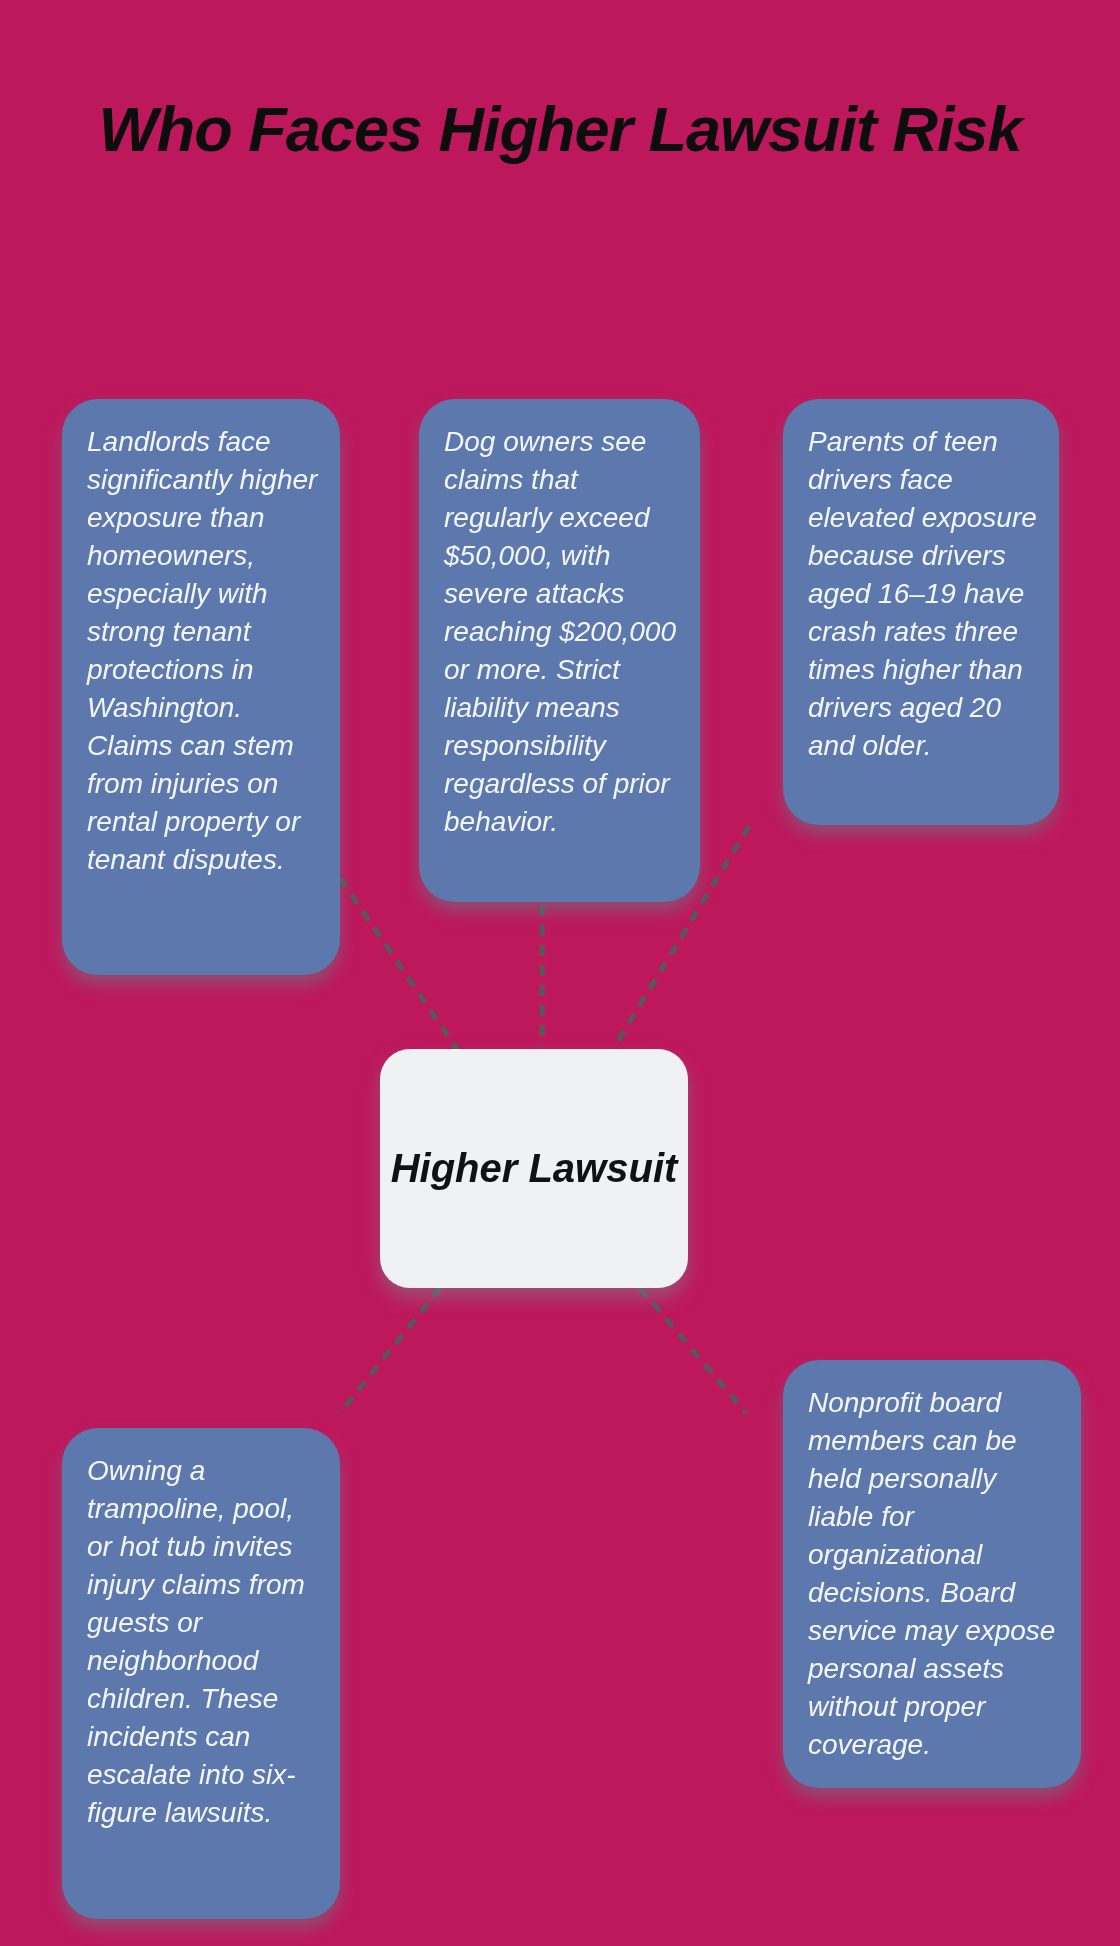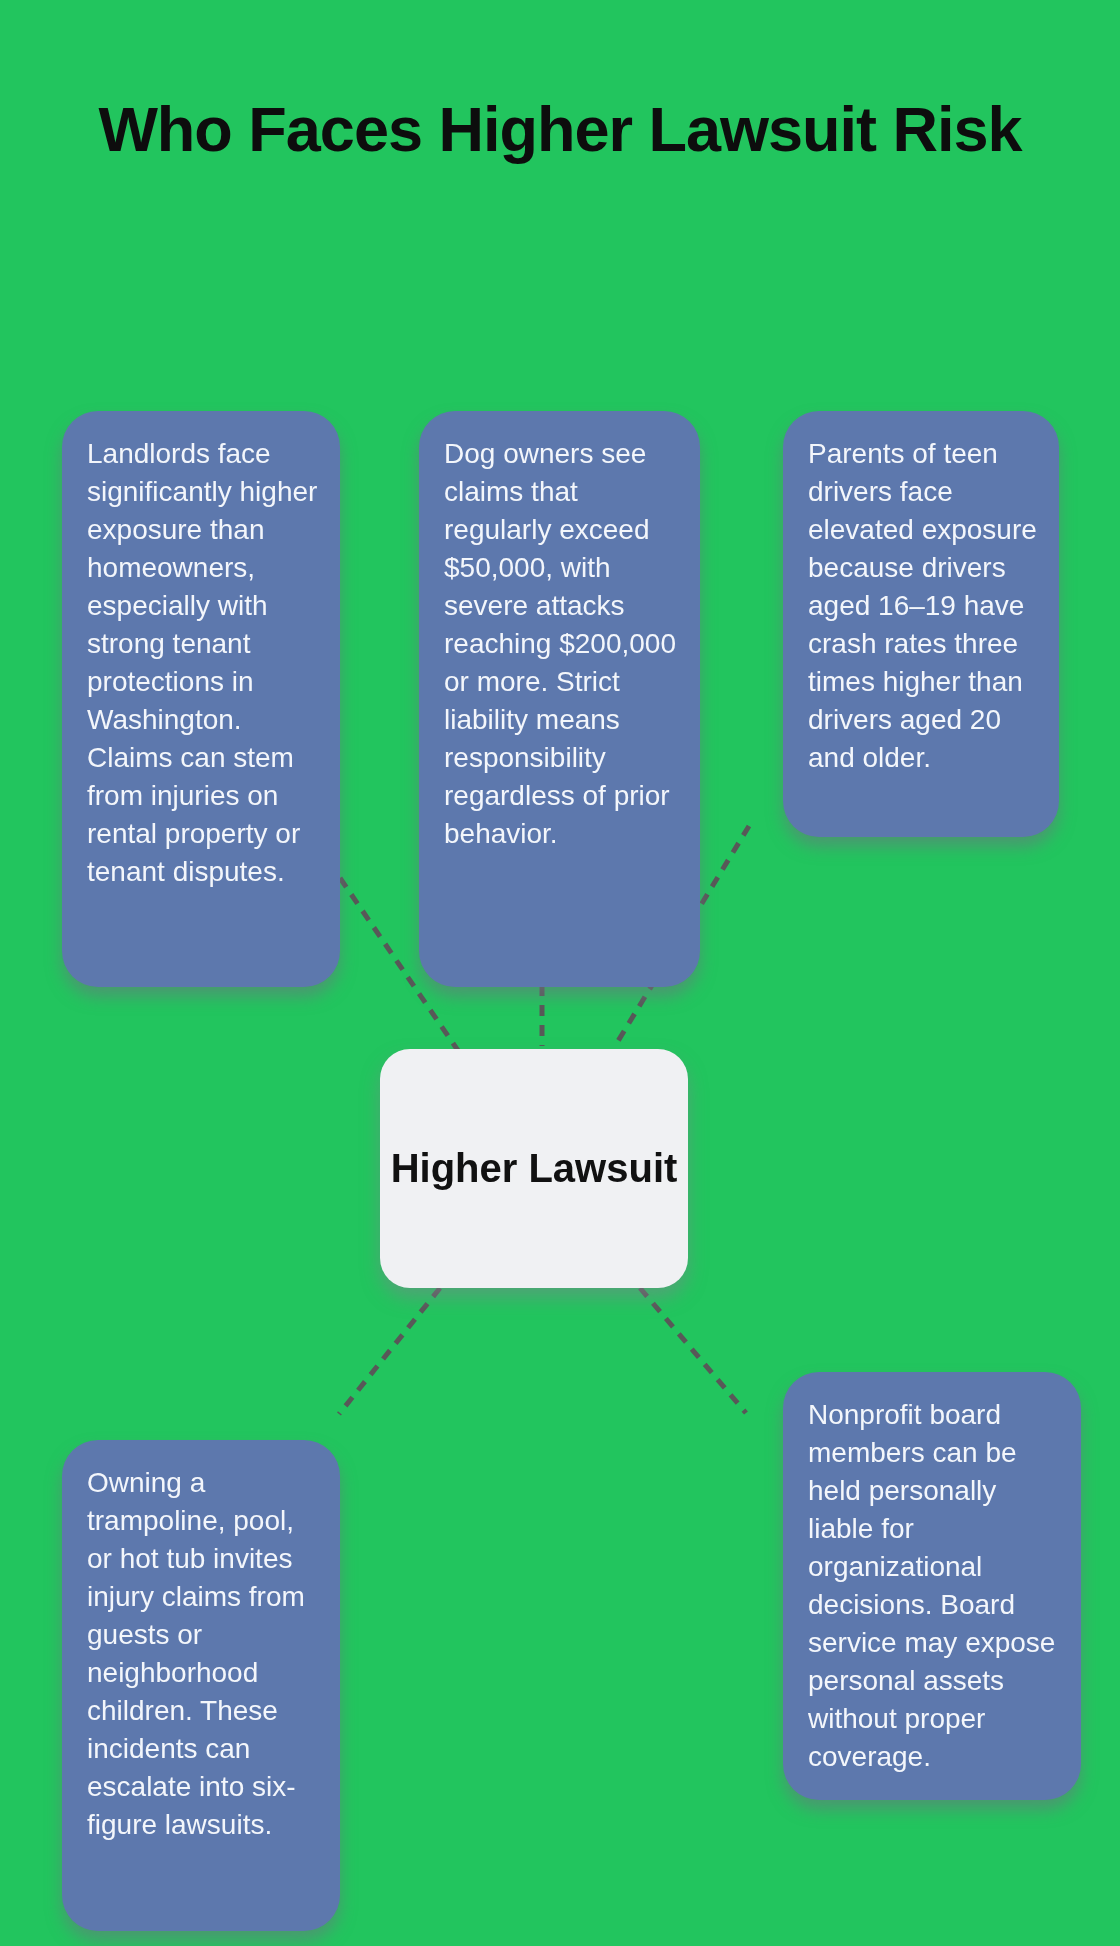--- a/index.html
+++ b/index.html
@@ -2,22 +2,23 @@
 <html><head>
 <meta charset="utf-8">
 <style>
   html, body { margin: 0; padding: 0; }
   body { font-family: "Liberation Sans", sans-serif; }
 
   .canvas {
     position: relative;
     width: 1120px;
     height: 1946px;
-    background: #22c55e;
+    background: #be185d;
     overflow: hidden;
+    font-style: italic;
   }
 
   .page-title {
     position: absolute;
     left: 0; top: 86px;
     width: 1120px;
     text-align: center;
     font-weight: bold;
     font-size: 63px;
     line-height: 86px;
@@ -41,25 +42,24 @@
     position: absolute;
     background: #5d78ad;
     border-radius: 36px;
     box-shadow: 0 10px 16px rgba(108, 116, 128, 0.55);
     color: #f3f6fb;
     font-size: 28px;
     line-height: 38px;
     padding: 24px 20px 20px 25px;
     box-sizing: border-box;
     overflow: hidden;
-    margin-top: 12px;
   }
 
   .box-landlords           { left: 62px;  top: 399px;  width: 278px; height: 576px; }
-  .box-dog-owners          { left: 419px; top: 399px;  width: 281px; height: 576px; }
+  .box-dog-owners          { left: 419px; top: 399px;  width: 281px; height: 503px; }
   .box-teen-drivers        { left: 783px; top: 399px;  width: 276px; height: 426px; }
   .box-attractive-nuisance { left: 62px;  top: 1428px; width: 278px; height: 491px; }
   .box-nonprofit-board     { left: 783px; top: 1360px; width: 298px; height: 428px; }
 
   .center-node {
     position: absolute;
     left: 380px; top: 1049px;
     width: 308px; height: 239px;
     background: #f0f1f3;
     border-radius: 30px;

